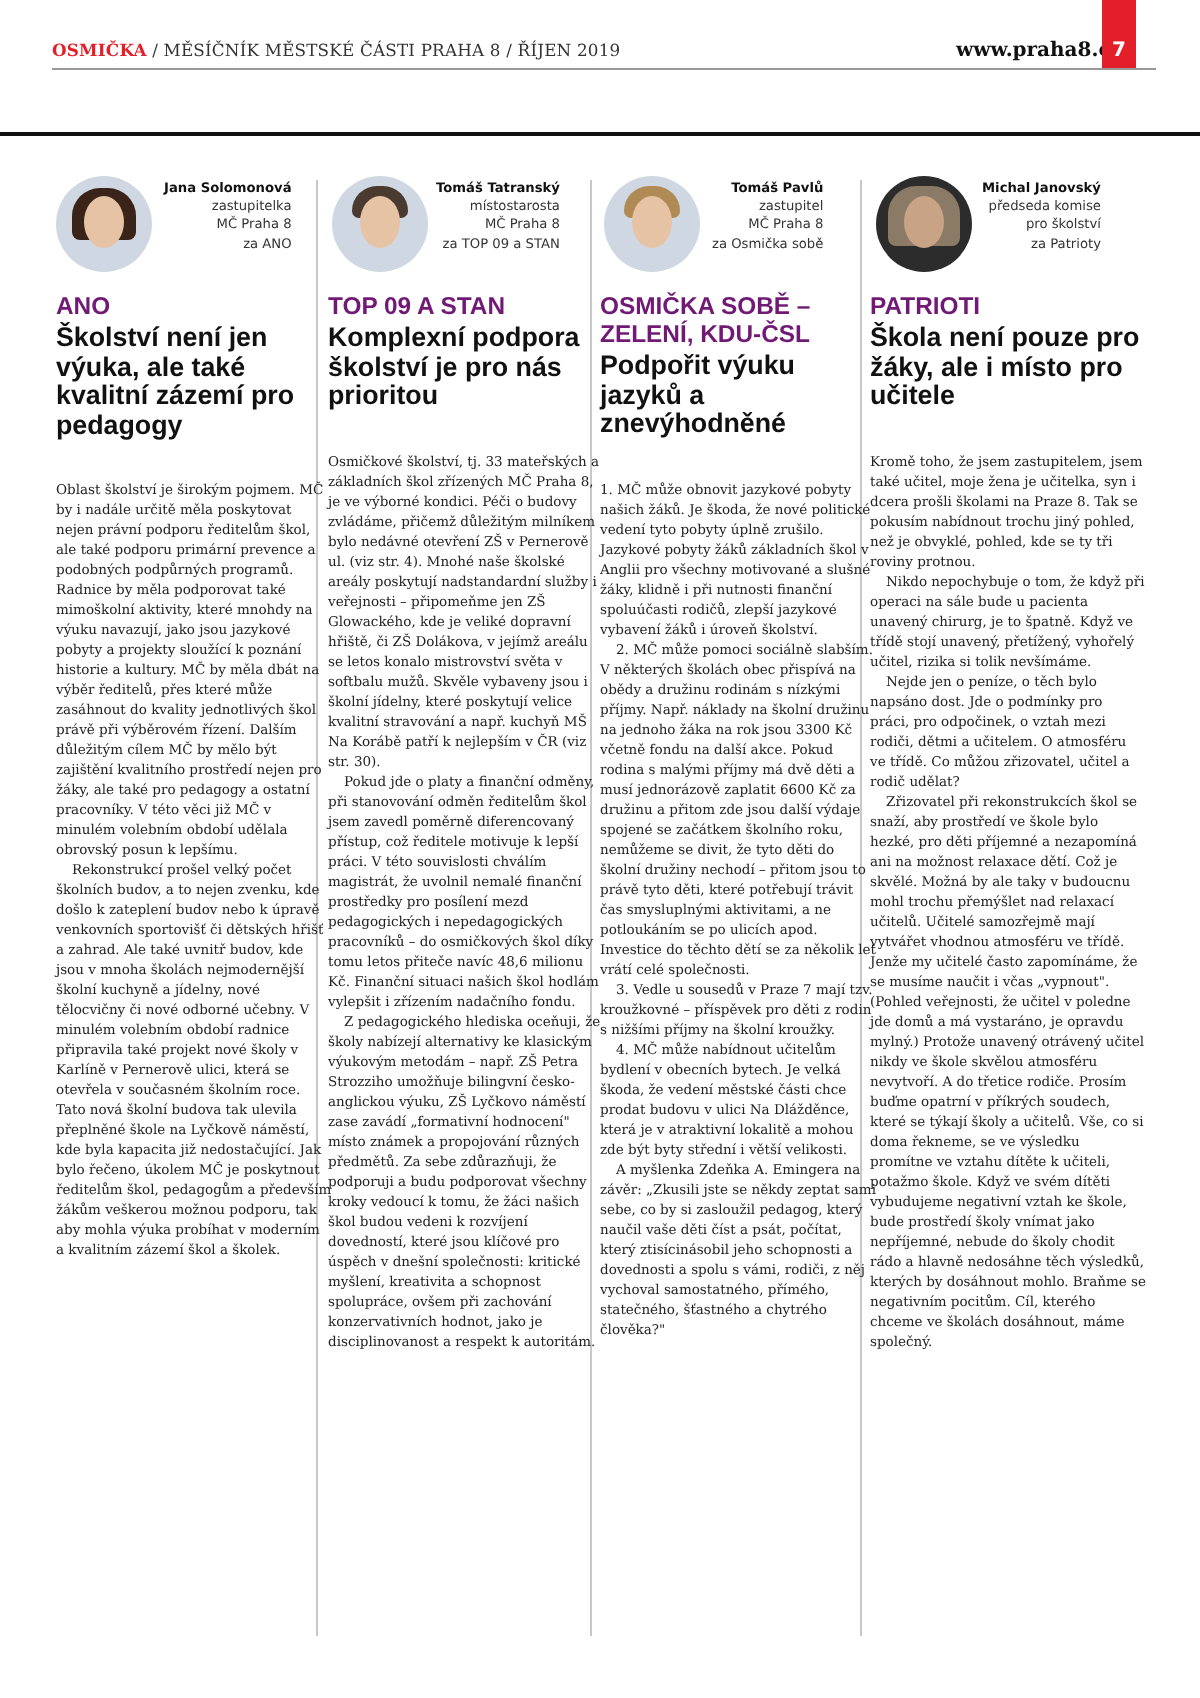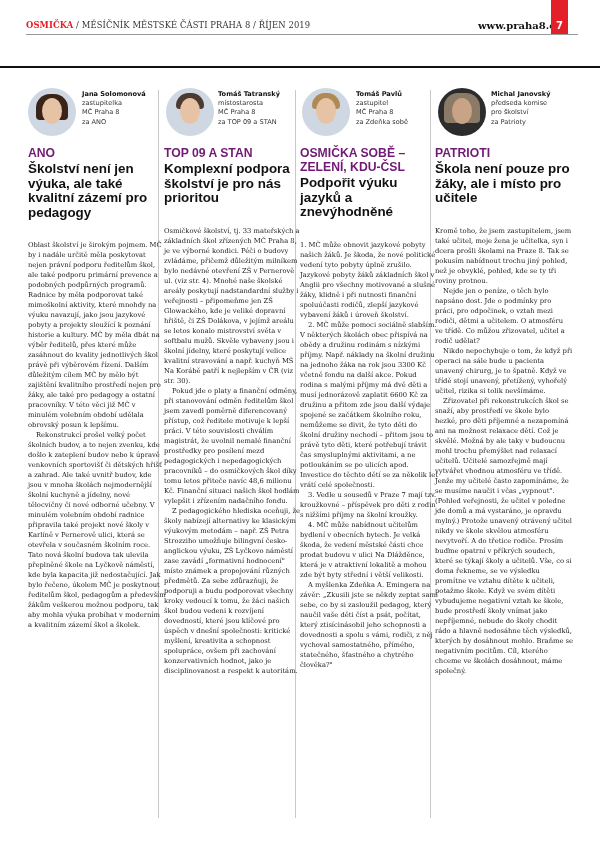--- a/index.html
+++ b/index.html
@@ -15,21 +15,21 @@
   .thickline { position: absolute; left: 0; top: 66px; width: 600px; height: 2px; background: #111; }
 
   .col { position: absolute; top: 80px; width: 138px; }
   .c1 { left: 28px; } .c2 { left: 164px; } .c3 { left: 300px; } .c4 { left: 435px; }
   .vsep { position: absolute; top: 90px; width: 1px; height: 728px; background: #c8c8c8; }
 
   .author { position: relative; height: 58px; }
   .photo { position: absolute; top: 8px; width: 48px; height: 48px; border-radius: 50%; background: #cfd8e2; overflow: hidden; }
   .photo .face { position:absolute; left: 14px; top: 10px; width: 20px; height: 26px; border-radius: 50%; background:#e7c3a6; }
   .photo .hair { position:absolute; left: 10px; top: 5px; width: 28px; height: 16px; border-radius: 14px 14px 4px 4px; }
-  .ainfo { position: absolute; top: 10px; font-family: "DejaVu Sans", sans-serif; font-size: 6.6px; line-height: 9.2px; color: #333; }
+  .ainfo { position: absolute; top: 10px; font-family: "DejaVu Sans", sans-serif; font-size: 6.6px; line-height: 9.2px; color: #333; text-align: right; }
   .ainfo .name { font-weight: bold; color: #111; }
 
   .party { margin-top: 8px; color: #701a75; font-weight: bold; font-size: 12.2px; line-height: 14px; font-family: Liberation Sans, sans-serif; }
   .headline { margin-top: 2px; font-weight: bold; font-size: 13.4px; line-height: 14.6px; color: #111; font-family: Liberation Sans, sans-serif; }
   .body { margin-top: 20px; font-size: 6.75px; line-height: 10px; color: #222; text-align: left; }
   .body p { margin: 0; text-indent: 8px; }
   .body p.first { text-indent: 0; }
 </style>
 </head>
 <body>
@@ -95,21 +95,21 @@
   <div class="author">
     <div class="photo" style="left:2px">
       <div class="hair" style="background:#b08a55"></div>
       <div class="face"></div>
 
     </div>
     <div class="ainfo" style="left:56px">
       <div class="name">Tomáš Pavlů</div>
       <div>zastupitel</div>
       <div>MČ Praha 8</div>
-      <div>za Zdeňka sobě</div>
+      <div>za Osmička sobě</div>
     </div>
   </div>
   <div class="party">OSMIČKA SOBĚ – ZELENÍ, KDU-ČSL</div>
   <div class="headline">Podpořit výuku jazyků a znevýhodněné</div>
   <div class="body">
       <p class="first">1. MČ může obnovit jazykové pobyty našich žáků. Je škoda, že nové politické vedení tyto pobyty úplně zrušilo. Jazykové pobyty žáků základních škol v Anglii pro všechny motivované a slušné žáky, klidně i při nutnosti finanční spoluúčasti rodičů, zlepší jazykové vybavení žáků i úroveň školství.</p>
       <p>2. MČ může pomoci sociálně slabším. V některých školách obec přispívá na obědy a družinu rodinám s nízkými příjmy. Např. náklady na školní družinu na jednoho žáka na rok jsou 3300 Kč včetně fondu na další akce. Pokud rodina s malými příjmy má dvě děti a musí jednorázově zaplatit 6600 Kč za družinu a přitom zde jsou další výdaje spojené se začátkem školního roku, nemůžeme se divit, že tyto děti do školní družiny nechodí – přitom jsou to právě tyto děti, které potřebují trávit čas smysluplnými aktivitami, a ne potloukáním se po ulicích apod. Investice do těchto dětí se za několik let vrátí celé společnosti.</p>
       <p>3. Vedle u sousedů v Praze 7 mají tzv. kroužkovné – příspěvek pro děti z rodin s nižšími příjmy na školní kroužky.</p>
       <p>4. MČ může nabídnout učitelům bydlení v obecních bytech. Je velká škoda, že vedení městské části chce prodat budovu v ulici Na Dlážděnce, která je v atraktivní lokalitě a mohou zde být byty střední i větší velikosti.</p>
       <p>A myšlenka Zdeňka A. Emingera na závěr: „Zkusili jste se někdy zeptat sami sebe, co by si zasloužil pedagog, který naučil vaše děti číst a psát, počítat, který ztisícinásobil jeho schopnosti a dovednosti a spolu s vámi, rodiči, z něj vychoval samostatného, přímého, statečného, šťastného a chytrého člověka?"</p>
@@ -127,17 +127,17 @@
       <div class="name">Michal Janovský</div>
       <div>předseda komise</div>
       <div>pro školství</div>
       <div>za Patrioty</div>
     </div>
   </div>
   <div class="party">PATRIOTI</div>
   <div class="headline">Škola není pouze pro žáky, ale i místo pro učitele</div>
   <div class="body">
       <p class="first">Kromě toho, že jsem zastupitelem, jsem také učitel, moje žena je učitelka, syn i dcera prošli školami na Praze 8. Tak se pokusím nabídnout trochu jiný pohled, než je obvyklé, pohled, kde se ty tři roviny protnou.</p>
+      <p>Nikdo nepochybuje o tom, že když při operaci na sále bude u pacienta unavený chirurg, je to špatně. Když ve třídě stojí unavený, přetížený, vyhořelý učitel, rizika si tolik nevšímáme.</p>
       <p>Nejde jen o peníze, o těch bylo napsáno dost. Jde o podmínky pro práci, pro odpočinek, o vztah mezi rodiči, dětmi a učitelem. O atmosféru ve třídě. Co můžou zřizovatel, učitel a rodič udělat?</p>
-      <p>Nikdo nepochybuje o tom, že když při operaci na sále bude u pacienta unavený chirurg, je to špatně. Když ve třídě stojí unavený, přetížený, vyhořelý učitel, rizika si tolik nevšímáme.</p>
       <p>Zřizovatel při rekonstrukcích škol se snaží, aby prostředí ve škole bylo hezké, pro děti příjemné a nezapomíná ani na možnost relaxace dětí. Což je skvělé. Možná by ale taky v budoucnu mohl trochu přemýšlet nad relaxací učitelů. Učitelé samozřejmě mají vytvářet vhodnou atmosféru ve třídě. Jenže my učitelé často zapomínáme, že se musíme naučit i včas „vypnout". (Pohled veřejnosti, že učitel v poledne jde domů a má vystaráno, je opravdu mylný.) Protože unavený otrávený učitel nikdy ve škole skvělou atmosféru nevytvoří. A do třetice rodiče. Prosím buďme opatrní v příkrých soudech, které se týkají školy a učitelů. Vše, co si doma řekneme, se ve výsledku promítne ve vztahu dítěte k učiteli, potažmo škole. Když ve svém dítěti vybudujeme negativní vztah ke škole, bude prostředí školy vnímat jako nepříjemné, nebude do školy chodit rádo a hlavně nedosáhne těch výsledků, kterých by dosáhnout mohlo. Braňme se negativním pocitům. Cíl, kterého chceme ve školách dosáhnout, máme společný.</p>
     </div>
 </div>
 
 </body></html>

